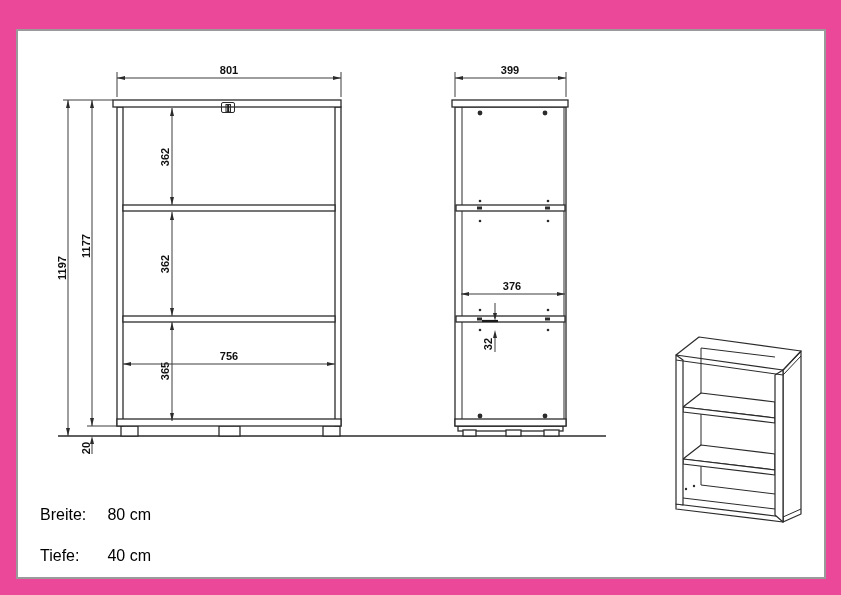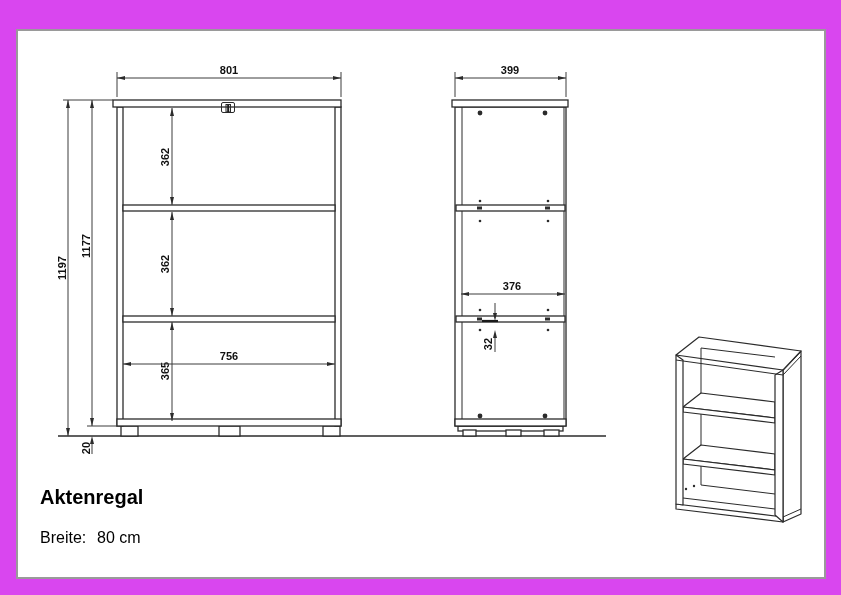--- a/index.html
+++ b/index.html
@@ -1,34 +1,34 @@
 <!DOCTYPE html>
 <html><head>
 <meta charset="utf-8">
 <style>
   html,body{margin:0;padding:0;background:#fff;}
-  .page{position:relative;width:841px;height:595px;background:#d946ef;overflow:hidden;
+  .page{position:relative;width:841px;height:595px;background:#ec4899;overflow:hidden;
         font-family:"Liberation Sans",sans-serif;}
   .frame{position:absolute;left:16px;top:29px;width:806px;height:546px;
          border:2px solid #9a9a9a;background:#fff;}
   svg{position:absolute;left:0;top:0;}
   .board{fill:#ffffff;stroke:#2b2b2b;stroke-width:1.3;}
   .ln{stroke:#2b2b2b;stroke-width:1.3;fill:none;}
   .thin{stroke:#2b2b2b;stroke-width:1;fill:none;}
   .dim{stroke:#3c3c3c;stroke-width:1;fill:none;}
   .arr{fill:#2b2b2b;stroke:none;}
   .dot{fill:#2b2b2b;stroke:none;}
   .dimtxt{font:bold 11px "Liberation Sans",sans-serif;fill:#111;text-anchor:middle;}
   .iso{fill:#ffffff;stroke:#2b2b2b;stroke-width:1.2;stroke-linejoin:round;}
   .isoln{stroke:#2b2b2b;stroke-width:1;fill:none;}
   .info{position:absolute;left:40px;top:486px;color:#000;}
   .info h1{margin:0 0 5px 0;font-size:20px;font-weight:bold;}
   .spec-row{display:flex;font-size:16px;line-height:25px;margin-top:16px;}
   .spec-label{width:57px;}
-  .spec-value{width:54px;text-align:left;}
+  .spec-value{width:54px;text-align:right;}
 </style>
 </head>
 <body>
 
 <div class="page">
   <div class="frame"></div>
 
   <svg width="841" height="595" viewBox="0 0 841 595">
 
     <line class="ln" x1="58" y1="436" x2="606" y2="436" stroke-width="1.6"></line>
@@ -187,19 +187,22 @@
       <polygon class="iso" points="775,375 783,370 783,522 775,515"></polygon>
       <line class="isoln" x1="676" y1="360" x2="783" y2="375"></line>
       <line class="isoln" x1="783" y1="375" x2="801" y2="356"></line>
       <line class="isoln" x1="783" y1="517" x2="801" y2="509"></line>
       <circle class="dot" cx="686" cy="489" r="1.2"></circle>
       <circle class="dot" cx="694" cy="486" r="1.2"></circle>
     </g>
   </svg>
 
   <div class="info">
-    <h1>Aktenregal</h1>
     <div class="spec-row">
       <span class="spec-label">Breite:</span>
       <span class="spec-value">80 cm</span>
     </div>
+    <div class="spec-row">
+      <span class="spec-label">Tiefe:</span>
+      <span class="spec-value">40 cm</span>
+    </div>
   </div>
 </div>
 
 </body></html>

